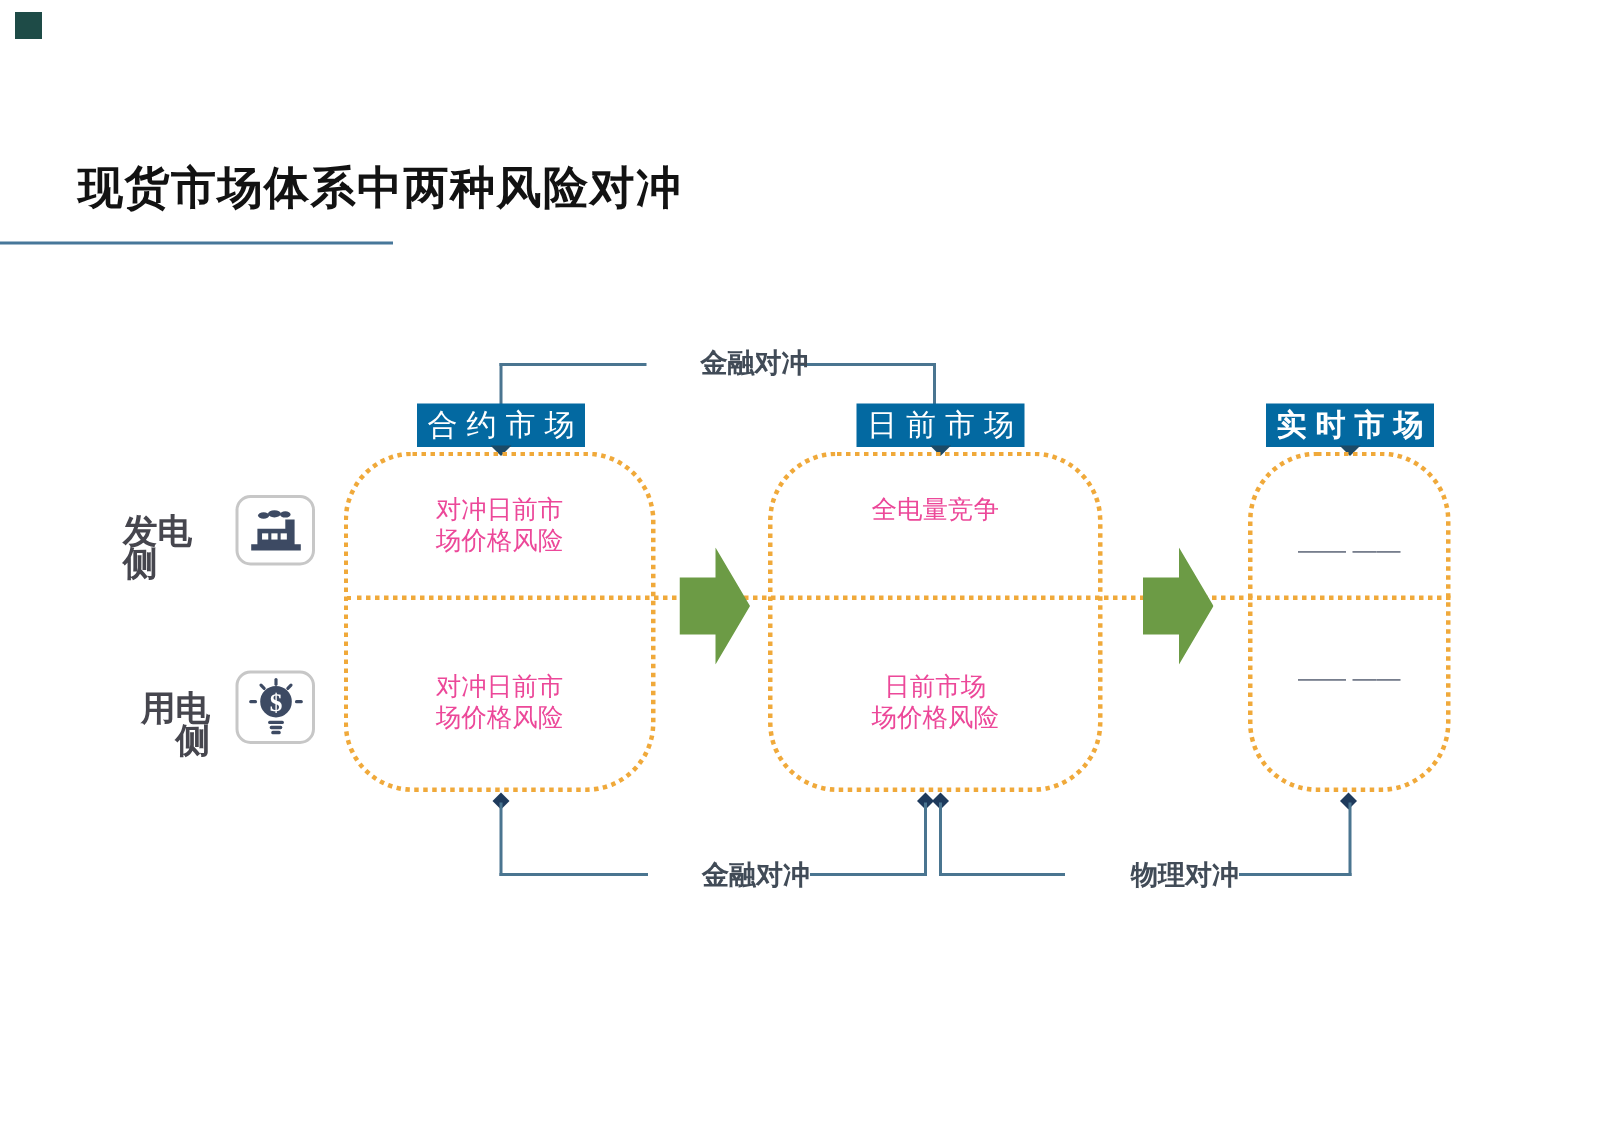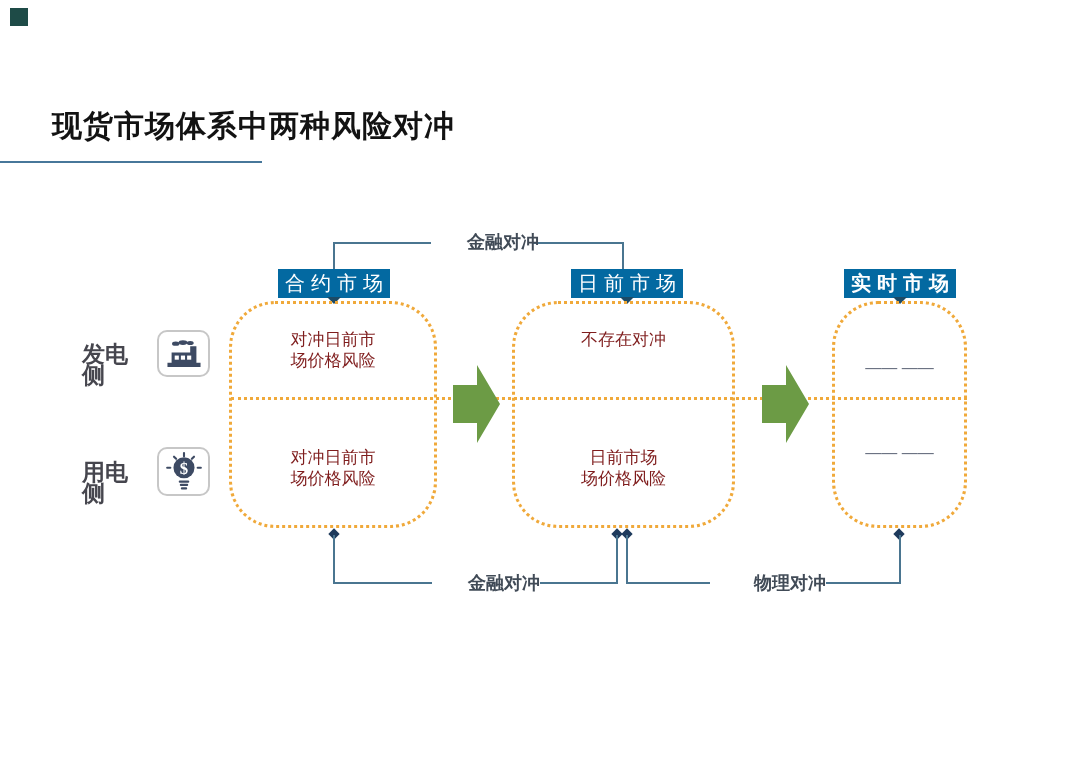--- a/index.html
+++ b/index.html
@@ -32,21 +32,21 @@
   .market-chip::after{
     content:"";position:absolute;left:50%;bottom:-6px;margin-left:-7px;
     border-left:7px solid transparent;border-right:7px solid transparent;border-top:7px solid #1c4a66;
   }
 
   
   .dash-box{position:absolute;top:301px;height:227px;border:3px dotted #f0a93a;border-radius:46px;box-sizing:border-box;background:transparent;}
   .mid-dotted{position:absolute;left:231px;top:397px;width:736px;height:0;border-top:3px dotted #f0a93a;}
 
   
-  .cell-text{position:absolute;text-align:center;font-size:17px;line-height:21px;color:#7f1d1d;}
+  .cell-text{position:absolute;text-align:center;font-size:17px;line-height:21px;color:#ec4899;}
   .dash-cell{position:absolute;text-align:center;font-size:16px;line-height:21px;color:#687080;letter-spacing:0;}
 
   
   .side-label{position:absolute;left:82px;width:58px;font-size:23px;line-height:21px;font-weight:700;color:#46464e;}
   .icon-frame{
     position:absolute;left:157px;width:53px;border:2px solid #c7c7c7;border-radius:10px;background:#ffffff;
     display:flex;align-items:center;justify-content:center;box-sizing:border-box;
   }
   .arrow-svg{position:absolute;}
 </style>
@@ -83,21 +83,21 @@
   <div class="dash-box" style="left:832px;width:135px;"></div>
 
   <svg class="arrow-svg" style="left:453px;top:365px;" width="47" height="78" viewBox="0 0 47 78">
     <polygon points="0,20 24,20 24,0 47,39 24,78 24,58 0,58" fill="#6c9b45"></polygon>
   </svg>
   <svg class="arrow-svg" style="left:762px;top:365px;" width="47" height="78" viewBox="0 0 47 78">
     <polygon points="0,20 24,20 24,0 47,39 24,78 24,58 0,58" fill="#6c9b45"></polygon>
   </svg>
 
   <div class="side-label" style="top:344px;">发电侧</div>
-  <div class="side-label" style="top:462px;">用电侧</div>
+  <div class="side-label" style="top:462px;text-align:right;">用电侧</div>
 
   <div class="icon-frame" style="top:330px;height:47px;">
     <svg width="38" height="31" viewBox="0 0 36 30">
       <ellipse cx="10" cy="5.5" rx="3.6" ry="2.1" fill="#3d4a63"></ellipse>
       <ellipse cx="17" cy="4.4" rx="4.2" ry="2.3" fill="#3d4a63"></ellipse>
       <ellipse cx="24" cy="4.8" rx="3.4" ry="2" fill="#3d4a63"></ellipse>
       <path d="M2 28 L34 28 L34 24 L30 24 L30 8 L24 8 L24 14 L6 14 L6 24 L2 24 Z" fill="#3d4a63"></path>
       <rect x="9" y="17" width="4" height="4" fill="#ffffff"></rect>
       <rect x="15" y="17" width="4" height="4" fill="#ffffff"></rect>
       <rect x="21" y="17" width="4" height="4" fill="#ffffff"></rect>
@@ -123,21 +123,21 @@
   <div class="cell-text" style="left:229px;width:208px;top:329px;">
     <div>对冲日前市</div>
     <div>场价格风险</div>
   </div>
   <div class="cell-text" style="left:229px;width:208px;top:447px;">
     <div>对冲日前市</div>
     <div>场价格风险</div>
   </div>
 
   <div class="cell-text" style="left:512px;width:223px;top:329px;">
-    <div>不存在对冲</div>
+    <div>全电量竞争</div>
   </div>
   <div class="cell-text" style="left:512px;width:223px;top:447px;">
     <div>日前市场</div>
     <div>场价格风险</div>
   </div>
 
   <div class="dash-cell" style="left:832px;width:135px;top:357px;">—— ——</div>
   <div class="dash-cell" style="left:832px;width:135px;top:442px;">—— ——</div>
 
   <div class="diamond" style="left:330px;top:530px;"></div>

